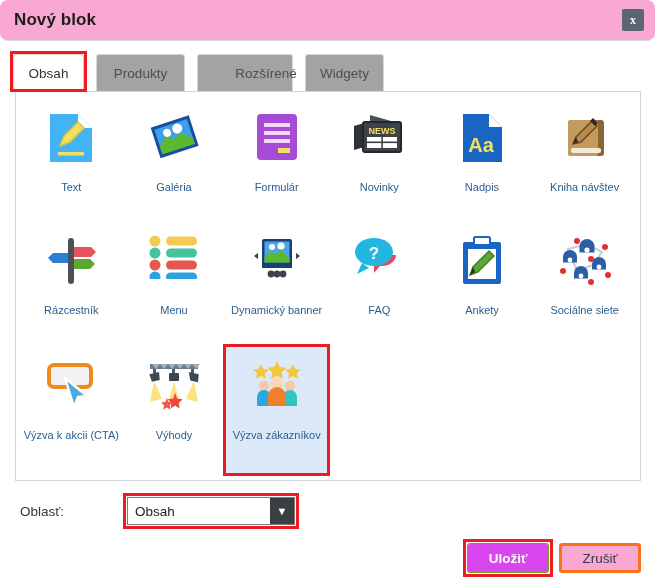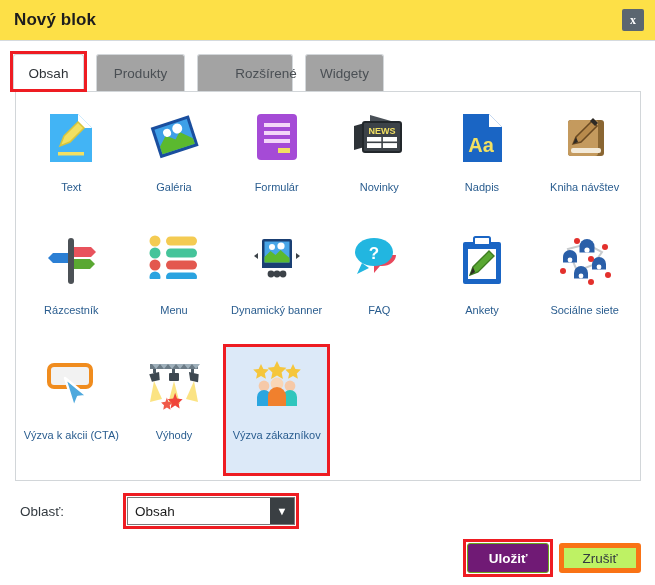--- a/index.html
+++ b/index.html
@@ -13,22 +13,23 @@
   #app {
     position: relative;
     width: 655px; height: 585px;
     background: #ffffff;
   }
 
   
   .titlebar {
     position: absolute; left: 0; top: 0;
     width: 655px; height: 41px;
-    background: #fde047;
+    background: #f9a8d4;
     border-bottom: 1px solid #d5dade;
+    border-radius: 8px;
   }
   .title-text {
     position: absolute; left: 14px; top: 10px;
     font-size: 17px; font-weight: bold; color: #1d1d1d;
     letter-spacing: .1px;
   }
   .close-btn {
     position: absolute; right: 11px; top: 9px;
     width: 22px; height: 22px;
     background: #5b6670;
@@ -162,29 +163,29 @@
   .btn {
     height: 30px;
     min-width: 82px;
     font-size: 13.5px;
     display: flex; align-items: center; justify-content: center;
     cursor: pointer;
     border-radius: 3px;
     padding: 0 14px;
   }
   .btn-save {
-    background: #701a75;
+    background: #d946ef;
     color: #ffffff;
     border: 1px solid #6aa91d;
     font-weight: bold;
   }
   .btn-cancel {
-    background: #bef264;
+    background: #f9a8d4;
     color: #333a40;
-    border: 5px solid #f97316;
+    border: 3px solid #f97316;
   }
   .btn-save-wrap { position: relative; }
   .hl-save {
     position: absolute; left: -4px; top: -4px;
     width: calc(100% + 8px); height: 38px;
     border: 3px solid #ee1c22;
     pointer-events: none;
   }
   svg { display: block; }
 </style>

